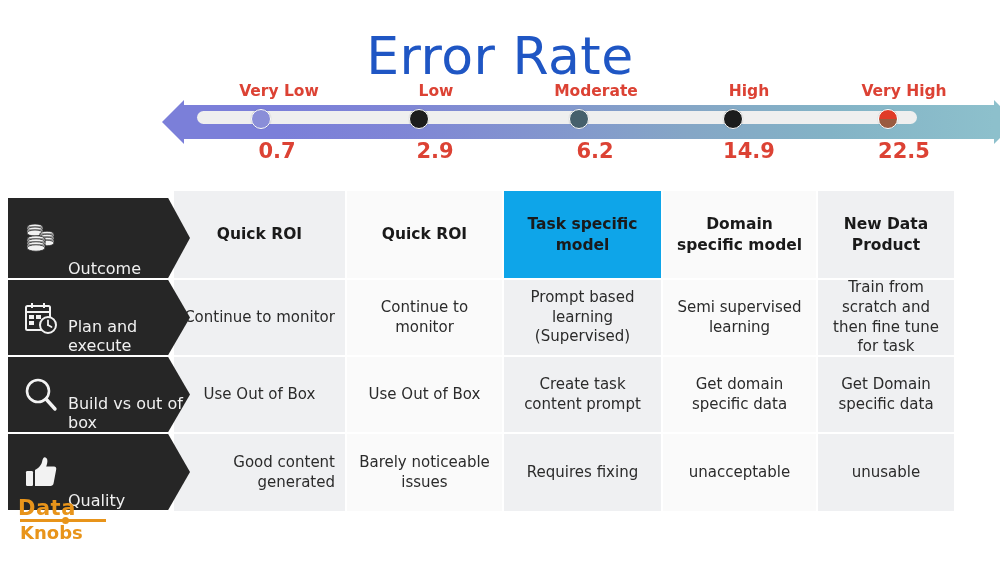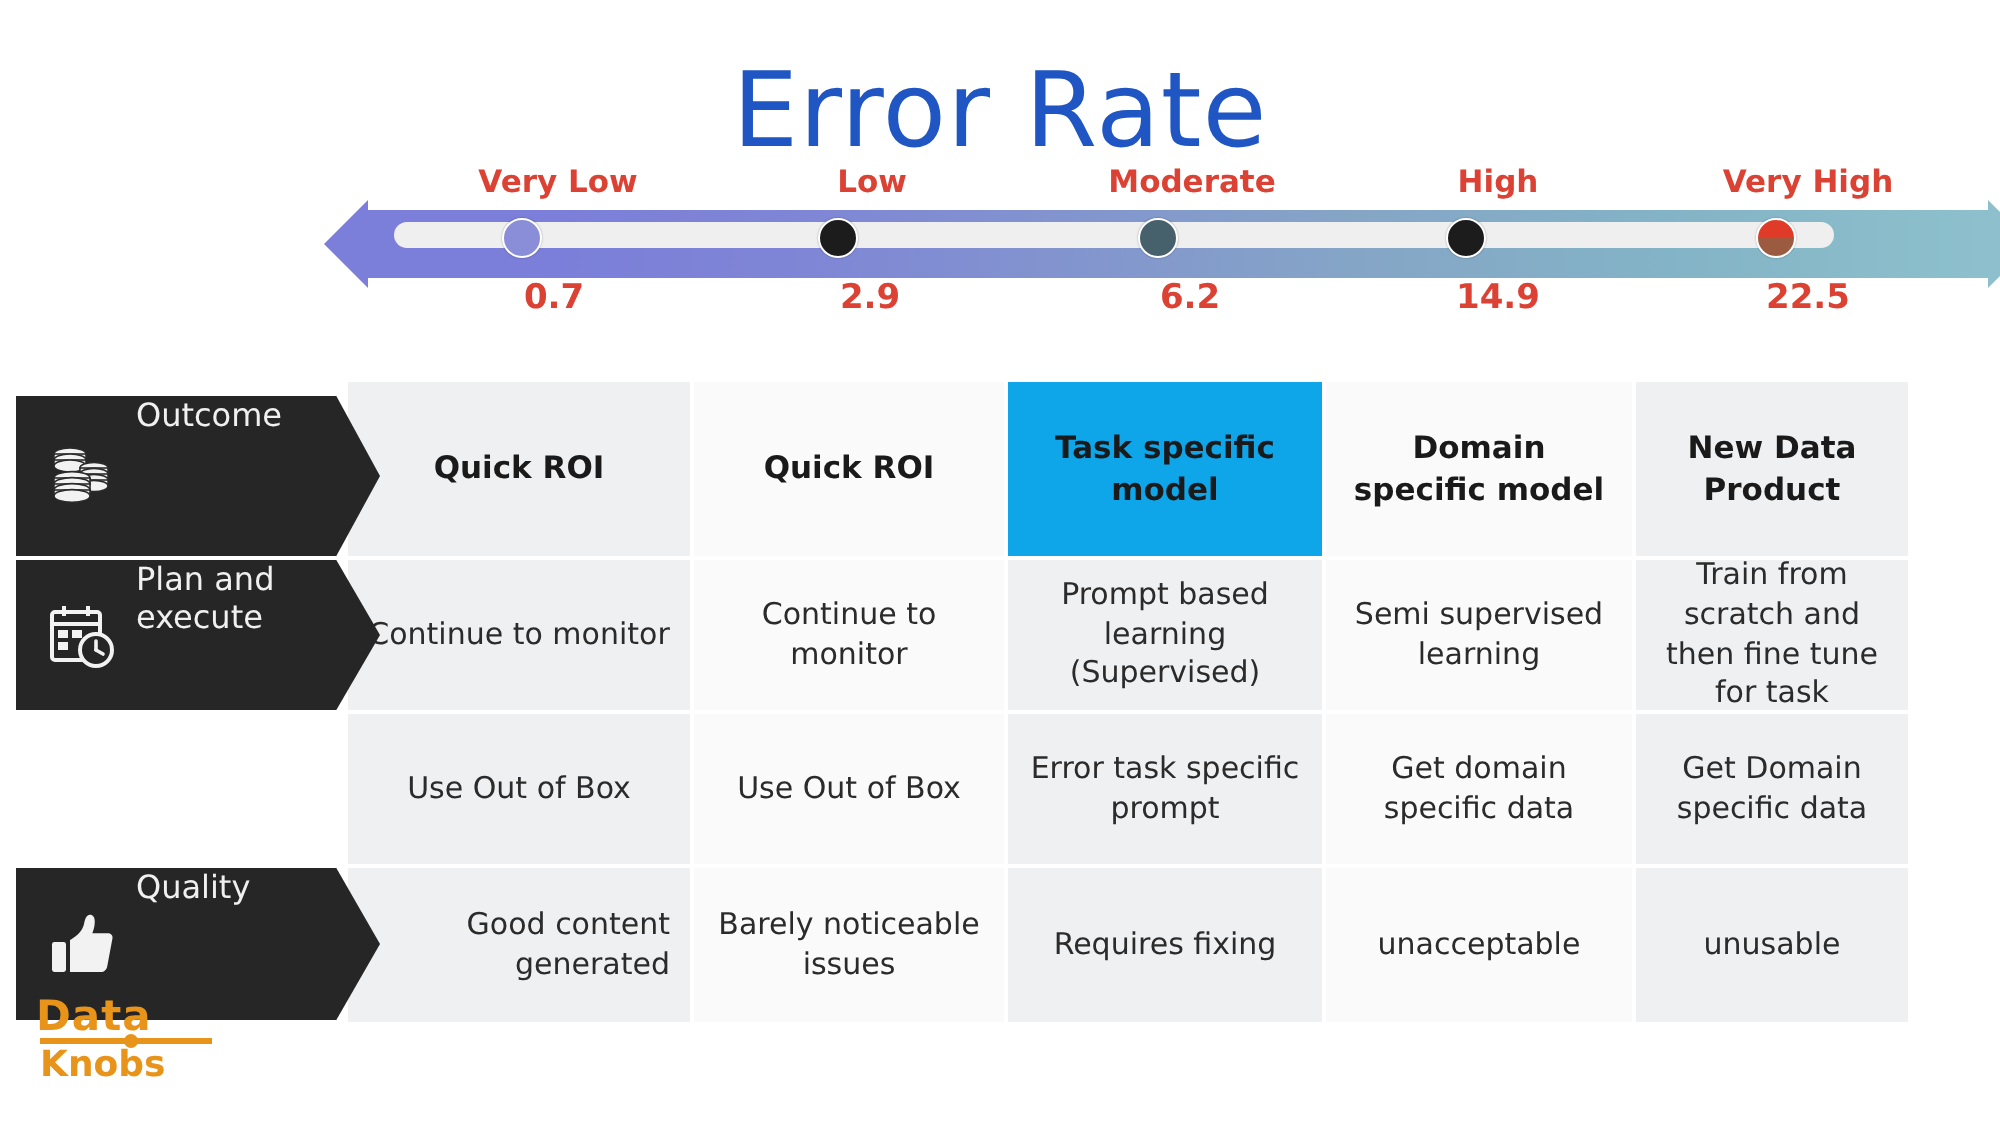--- a/index.html
+++ b/index.html
@@ -26,21 +26,21 @@
 
   .scale-labels, .scale-values{position:absolute; left:0; width:1000px; height:20px;}
   .scale-labels{top:0;}
   .scale-values{top:57px;}
   .tick-label, .tick-value{
     position:absolute; transform:translateX(-50%);
     color:#dc4234; font-weight:bold; white-space:nowrap;
     font-family:"DejaVu Sans", sans-serif;
   }
   .tick-label{font-size:15.5px; top:0;}
-  .tick-value{font-size:17px; top:0;}
+  .tick-value{font-size:21px; top:0;}
 
   
   .arrow-band{
     position:absolute; left:146px; top:23px; width:854px; height:34px;
   }
   .band-body{
     position:absolute; left:20px; top:0; width:812px; height:34px;
     background:linear-gradient(to right,#7b7fd9 0%,#7b7fd9 12%,#7f85d6 26%,#8293cf 42%,#85a6c6 62%,#83b3c6 80%,#8dc0cc 100%);
   }
   .band-left-tip{
@@ -84,21 +84,21 @@
     padding:0 10px; box-sizing:border-box;
   }
   .cell.head{font-weight:bold; font-size:15.5px; color:#1a1a1a;}
 
   
   .row-label{
     position:absolute; left:8px; width:182px;
     background:#262626;
     -webkit-clip-path:polygon(0 0,88% 0,100% 50%,88% 100%,0 100%);
     clip-path:polygon(0 0,88% 0,100% 50%,88% 100%,0 100%);
-    display:flex; align-items:flex-start;
+    display:flex; align-items:flex-end;
   }
   .row-icon{
     width:54px; min-width:54px; height:100%;
     display:flex; align-items:center; justify-content:center;
     margin-left:6px;
   }
   .row-text{
     color:#f0f0f0; font-size:16px; line-height:1.2;
     font-family:"DejaVu Sans", sans-serif;
     padding-right:6px;
@@ -174,21 +174,21 @@
     <div class="col" style="left:173px;width:155px;">
       <div class="cell head" style="top:0px;height:87px;background:#fafafa;">Quick ROI</div>
       <div class="cell" style="top:89px;height:75px;background:#fafafa;">Continue to monitor</div>
       <div class="cell" style="top:166px;height:75px;background:#fafafa;">Use Out of Box</div>
       <div class="cell" style="top:243px;height:77px;background:#fafafa;">Barely noticeable issues</div>
     </div>
 
     <div class="col" style="left:330px;width:157px;">
       <div class="cell head" style="top:0px;height:87px;background:#0ea5e9;">Task specific model</div>
       <div class="cell" style="top:89px;height:75px;background:#eff0f2;">Prompt based learning (Supervised)</div>
-      <div class="cell" style="top:166px;height:75px;background:#eff0f2;">Error task specific prompt</div>
+      <div class="cell" style="top:166px;height:75px;background:#eff0f2;">Create task content prompt</div>
       <div class="cell" style="top:243px;height:77px;background:#eff0f2;">Requires fixing</div>
     </div>
 
     <div class="col" style="left:489px;width:153px;">
       <div class="cell head" style="top:0px;height:87px;background:#fafafa;">Domain specific model</div>
       <div class="cell" style="top:89px;height:75px;background:#fafafa;">Semi supervised learning</div>
       <div class="cell" style="top:166px;height:75px;background:#fafafa;">Get domain specific data</div>
       <div class="cell" style="top:243px;height:77px;background:#fafafa;">unacceptable</div>
     </div>
 
@@ -246,20 +246,29 @@
         <circle cx="27" cy="27" r="8" fill="#262626" stroke="#f2f2f2" stroke-width="2"></circle>
         <g stroke="#f2f2f2" stroke-width="1.8" stroke-linecap="round">
           <line x1="27" y1="27" x2="27" y2="22.5"></line>
           <line x1="27" y1="27" x2="30.5" y2="29"></line>
         </g>
       </svg>
     </div>
     <div class="row-text">Plan and execute</div>
   </div>
 
+  <div class="row-label" style="top:357px;height:75px;">
+    <div class="row-icon">
+      <svg width="40" height="40" viewBox="0 0 40 40">
+        <circle cx="17" cy="16" r="11" fill="none" stroke="#f2f2f2" stroke-width="2.6"></circle>
+        <line x1="25" y1="24" x2="34" y2="34" stroke="#f2f2f2" stroke-width="3.4" stroke-linecap="round"></line>
+      </svg>
+    </div>
+    <div class="row-text">Build vs out of box</div>
+  </div>
 
   <div class="row-label" style="top:434px;height:76px;">
     <div class="row-icon">
       <svg width="40" height="40" viewBox="0 0 40 40">
         <g fill="#f2f2f2">
           <rect x="5" y="19" width="7" height="15" rx="1.2"></rect>
           <path d="M14 34 L14 18 C14 18 20 15 21 10 C21.6 6.8 22.6 5 24.4 5.4 C26.4 5.9 26.7 8.4 26.2 11 C25.9 12.8 25.2 14.6 25.2 14.6 L33 14.6 C34.6 14.6 35.6 15.9 35.2 17.4 L32.6 31.2 C32.3 32.9 31 34 29.4 34 Z"></path>
         </g>
       </svg>
     </div>

